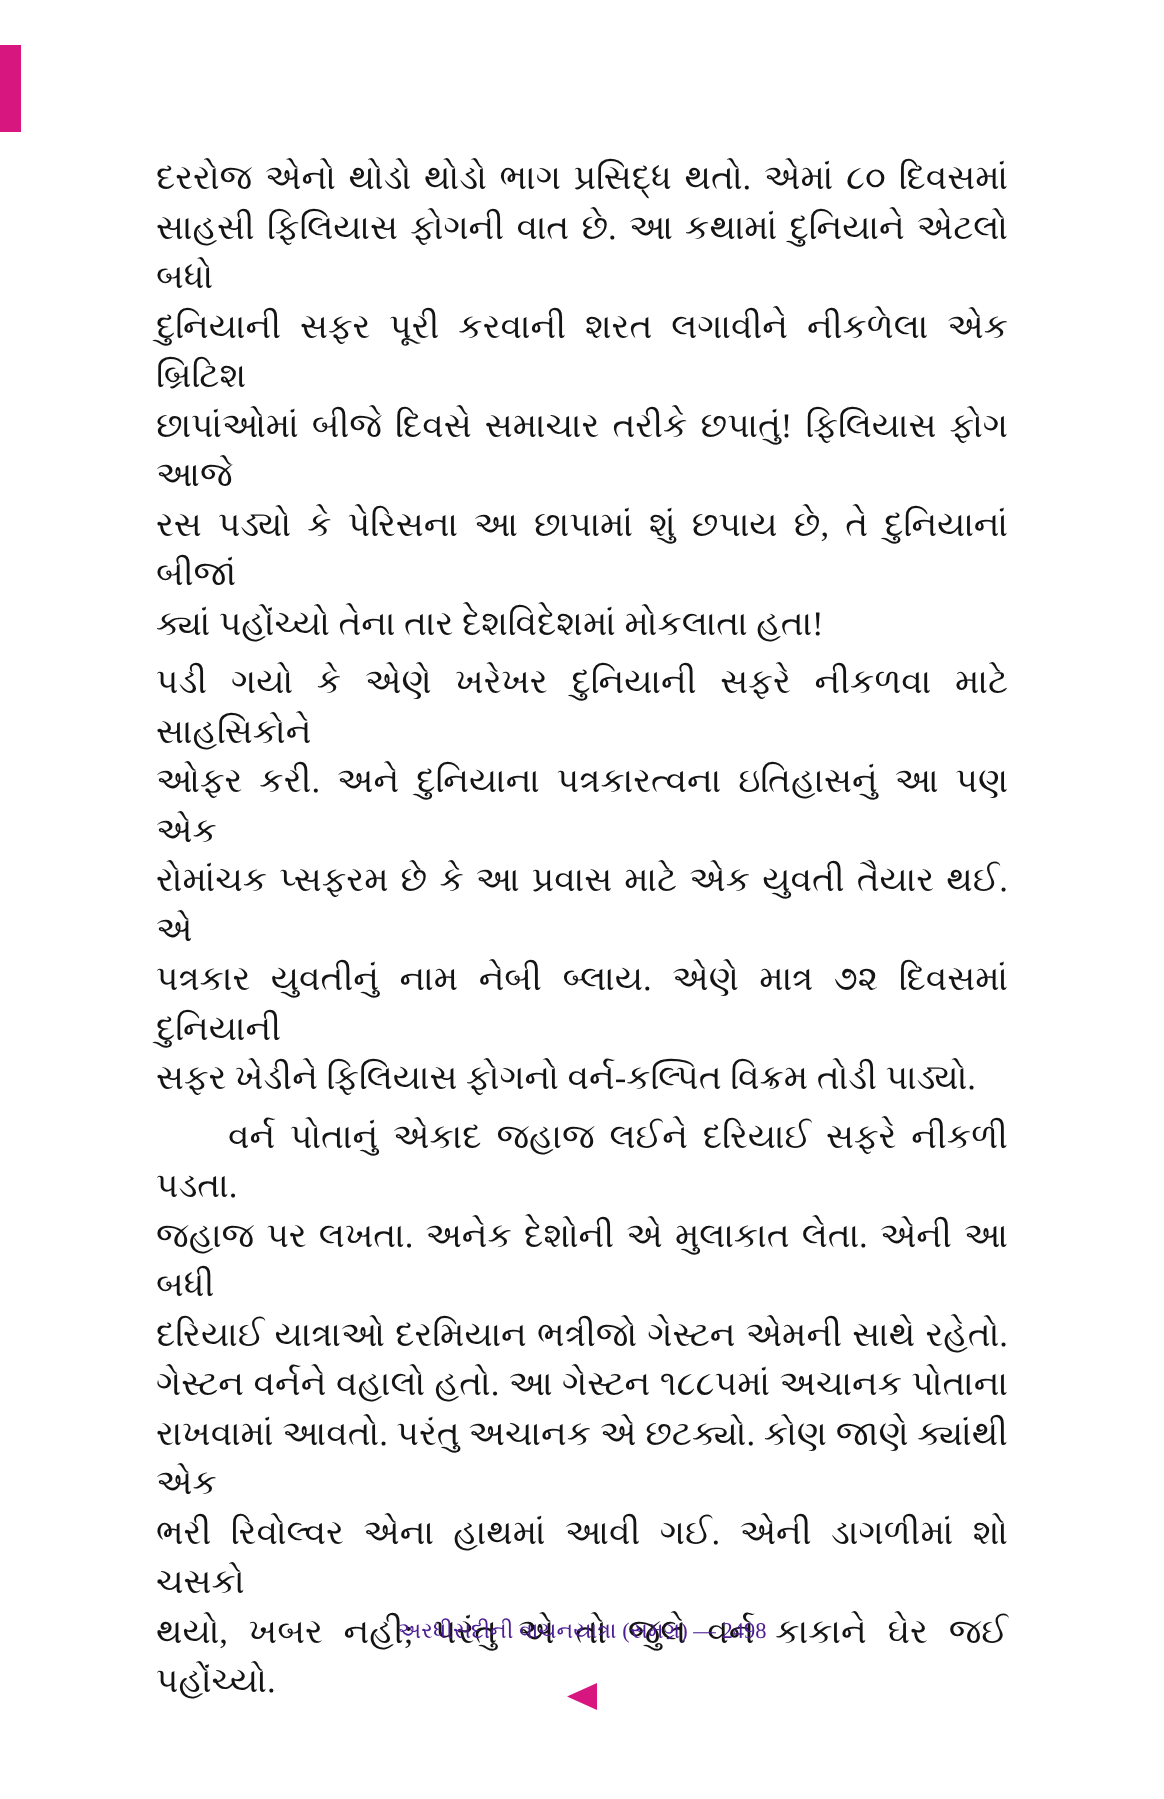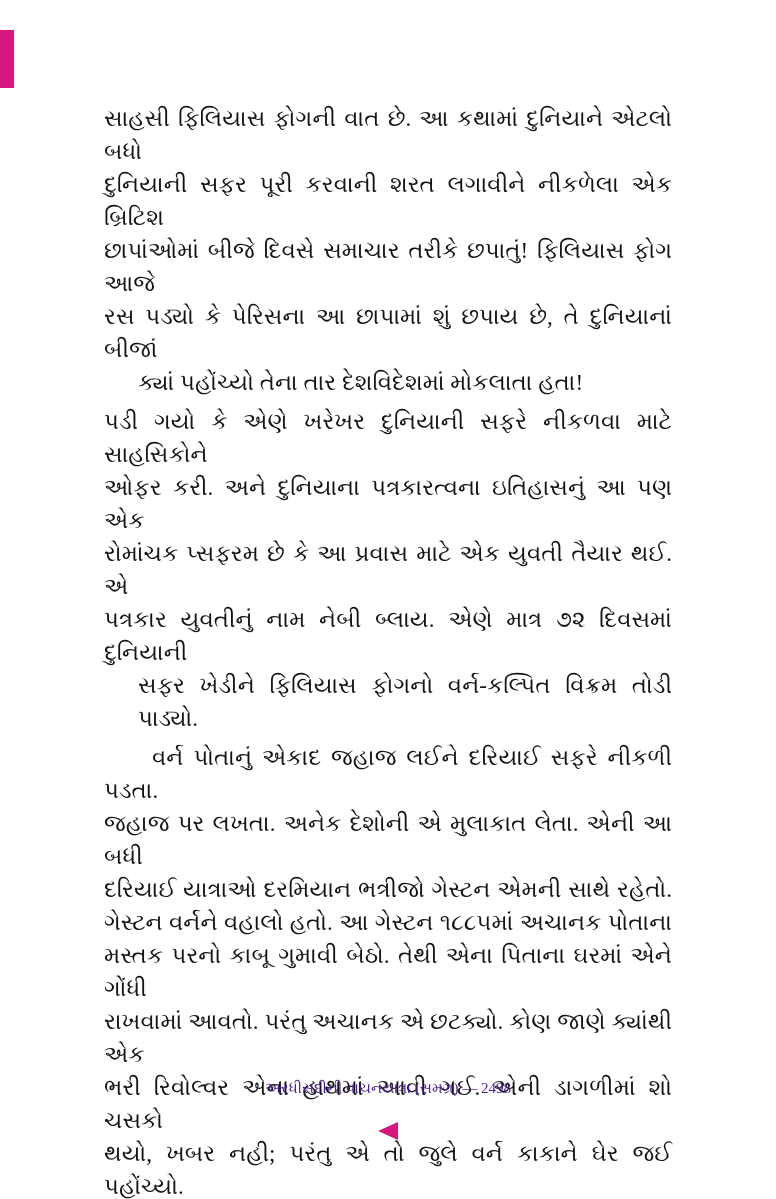--- a/index.html
+++ b/index.html
@@ -26,21 +26,21 @@
     width: 568px;
     font-size: 23px;
     line-height: 33px;
     color: #141414;
   }
   .para { margin: 0 0 6px 0; }
   .line {
     text-align: justify;
     text-align-last: justify;
   }
-  .line.para-last { text-align-last: left; margin-left: 34px; }
+  .line.para-last { text-align-last: left; }
   .line.indented { text-indent: 48px; }
   .footer {
     position: absolute;
     left: 0;
     top: 1077px;
     width: 776px;
     text-align: center;
     font-size: 15px;
     line-height: 22px;
     color: #4c1d95;
@@ -59,39 +59,39 @@
 </style>
 </head>
 <body>
 
 <div class="page">
 
   <div class="accent-bar" style="background: rgb(216, 22, 128);"></div>
 
   <main class="text-block">
       <div class="para">
+        <div class="line">દરરોજ એનો થોડો થોડો ભાગ પ્રસિદ્ધ થતો. એમાં ૮૦ દિવસમાં</div>
         <div class="line">સાહસી ફિલિયાસ ફોગની વાત છે. આ કથામાં દુનિયાને એટલો બધો</div>
         <div class="line">દુનિયાની સફર પૂરી કરવાની શરત લગાવીને નીકળેલા એક બ્રિટિશ</div>
         <div class="line">છાપાંઓમાં બીજે દિવસે સમાચાર તરીકે છપાતું! ફિલિયાસ ફોગ આજે</div>
         <div class="line">રસ પડ્યો કે પેરિસના આ છાપામાં શું છપાય છે, તે દુનિયાનાં બીજાં</div>
         <div class="line para-last">ક્યાં પહોંચ્યો તેના તાર દેશવિદેશમાં મોકલાતા હતા!</div>
       </div>
       <div class="para">
         <div class="line">પડી ગયો કે એણે ખરેખર દુનિયાની સફરે નીકળવા માટે સાહસિકોને</div>
         <div class="line">ઓફર કરી. અને દુનિયાના પત્રકારત્વના ઇતિહાસનું આ પણ એક</div>
         <div class="line">રોમાંચક પ્સફરમ છે કે આ પ્રવાસ માટે એક યુવતી તૈયાર થઈ. એ</div>
         <div class="line">પત્રકાર યુવતીનું નામ નેબી બ્લાય. એણે માત્ર ૭૨ દિવસમાં દુનિયાની</div>
         <div class="line para-last">સફર ખેડીને ફિલિયાસ ફોગનો વર્ન-કલ્પિત વિક્રમ તોડી પાડ્યો.</div>
       </div>
       <div class="para">
         <div class="line indented">વર્ન પોતાનું એકાદ જહાજ લઈને દરિયાઈ સફરે નીકળી પડતા.</div>
         <div class="line">જહાજ પર લખતા. અનેક દેશોની એ મુલાકાત લેતા. એની આ બધી</div>
         <div class="line">દરિયાઈ યાત્રાઓ દરમિયાન ભત્રીજો ગેસ્ટન એમની સાથે રહેતો.</div>
         <div class="line">ગેસ્ટન વર્નને વહાલો હતો. આ ગેસ્ટન ૧૮૮૫માં અચાનક પોતાના</div>
-        <div class="line">મસ્તક પરનો કાબૂ ગુમાવી બેઠો. તેથી એના પિતાના ઘરમાં એને ગોંધી</div>
         <div class="line">રાખવામાં આવતો. પરંતુ અચાનક એ છટક્યો. કોણ જાણે ક્યાંથી એક</div>
         <div class="line">ભરી રિવોલ્વર એના હાથમાં આવી ગઈ. એની ડાગળીમાં શો ચસકો</div>
         <div class="line">થયો, ખબર નહી; પરંતુ એ તો જુલે વર્ન કાકાને ઘેર જઈ પહોંચ્યો.</div>
       </div>
     </main>
 
   <div class="footer">
     <span>અરધીસદીની વાચનયાત્રા (સમગ્ર) — 2498</span>
   </div>
 

